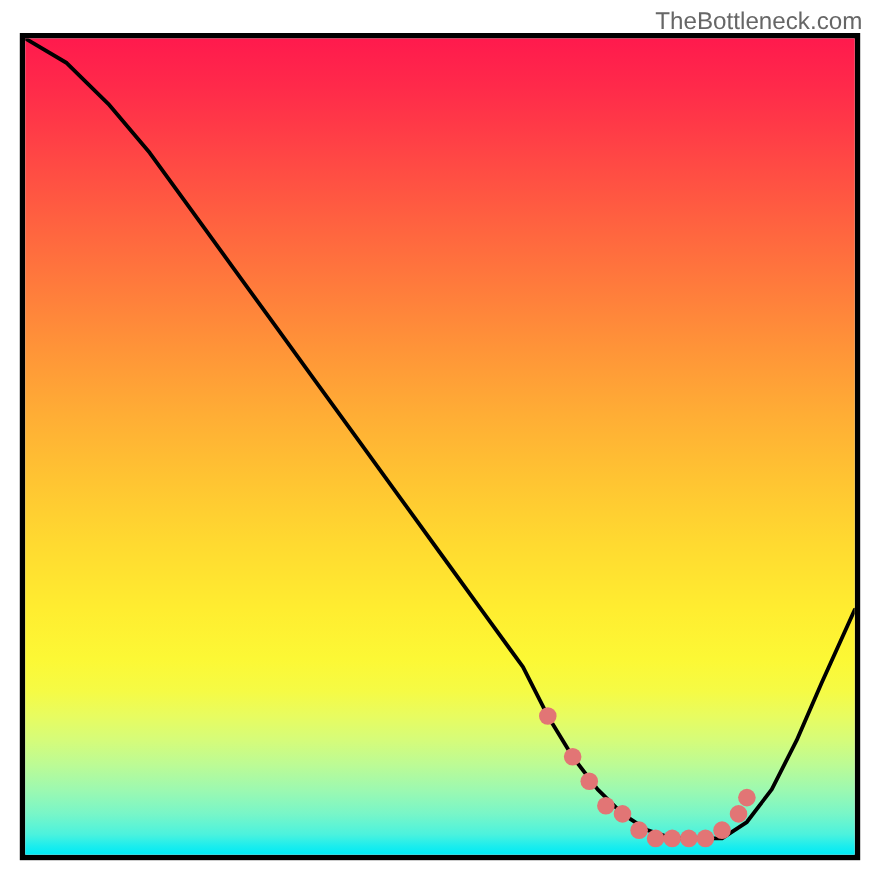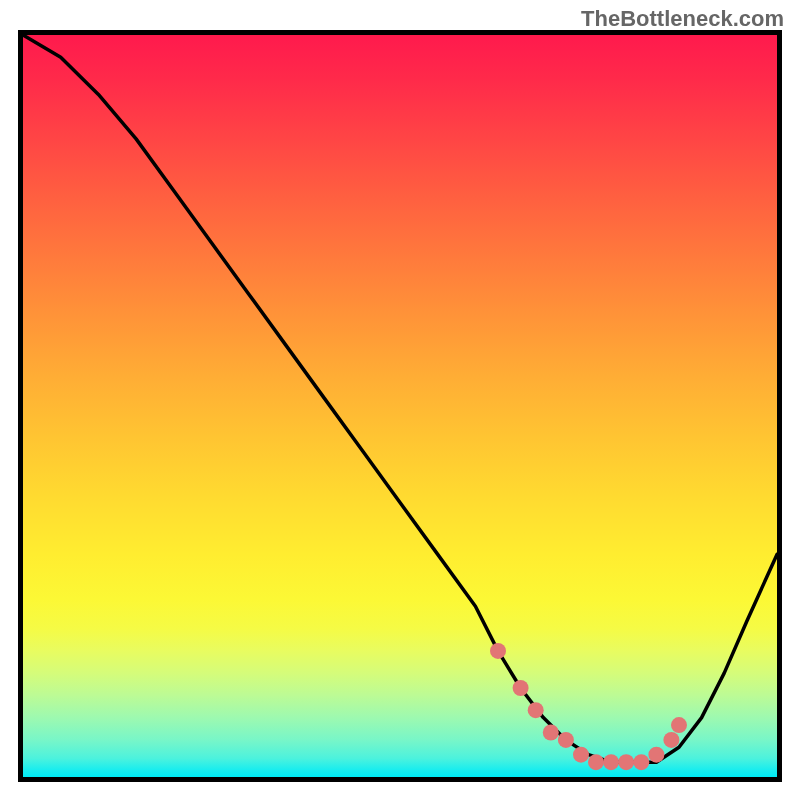--- a/index.html
+++ b/index.html
@@ -53,21 +53,21 @@
     #78f6c8 95%,
     #4cf2dd 97.5%,
     #1aedee 99%,
     #00eaf5 100%);
 }
 .watermark {
   position: absolute;
   top: 6px;
   right: 16px;
   font-size: 22px;
-  font-weight: bold;
+  font-weight: normal;
   color: #666666;
   z-index: 10;
 }
 svg.curve {
   position: absolute;
   top: 0;
   left: 0;
   width: 100%;
   height: 100%;
   z-index: 2;

